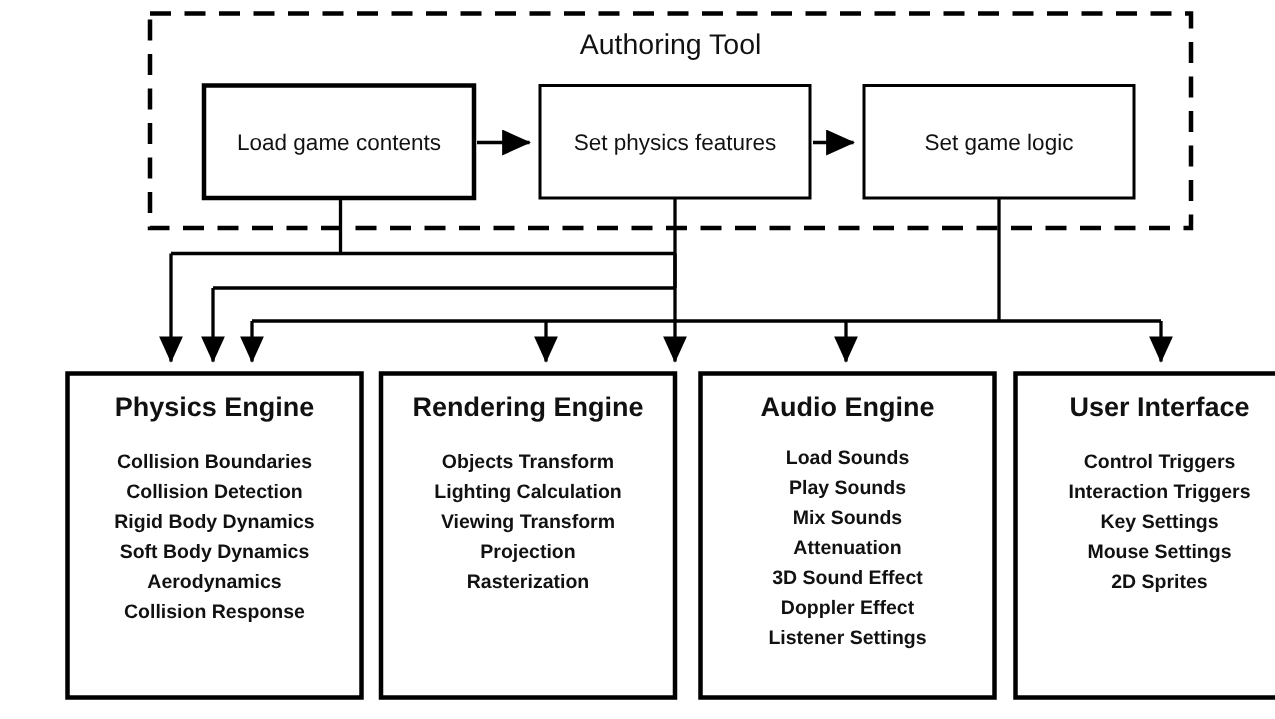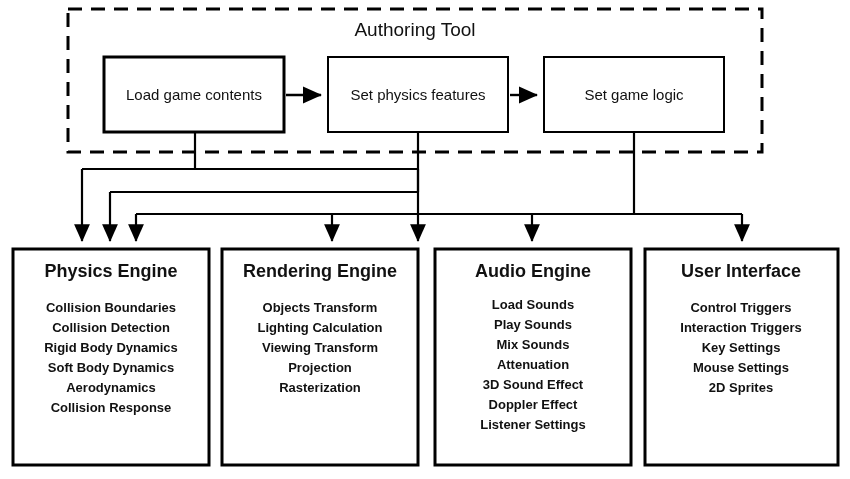--- a/index.html
+++ b/index.html
@@ -12,20 +12,21 @@
     height: 479px;
     font-family: "Liberation Sans", sans-serif;
     color: #111111;
     overflow: hidden;
   }
   #diagram-root {
     position: relative;
     width: 790px;
     height: 479px;
     background: #ffffff;
+    margin-left: 32px;
   }
   svg.diagram-canvas {
     position: absolute;
     top: 0;
     left: 0;
     width: 850px;
     height: 479px;
   }
   .box-stroke-thick { stroke: #000000; stroke-width: 3; fill: #ffffff; }
   .box-stroke-thin { stroke: #000000; stroke-width: 2; fill: #ffffff; }

